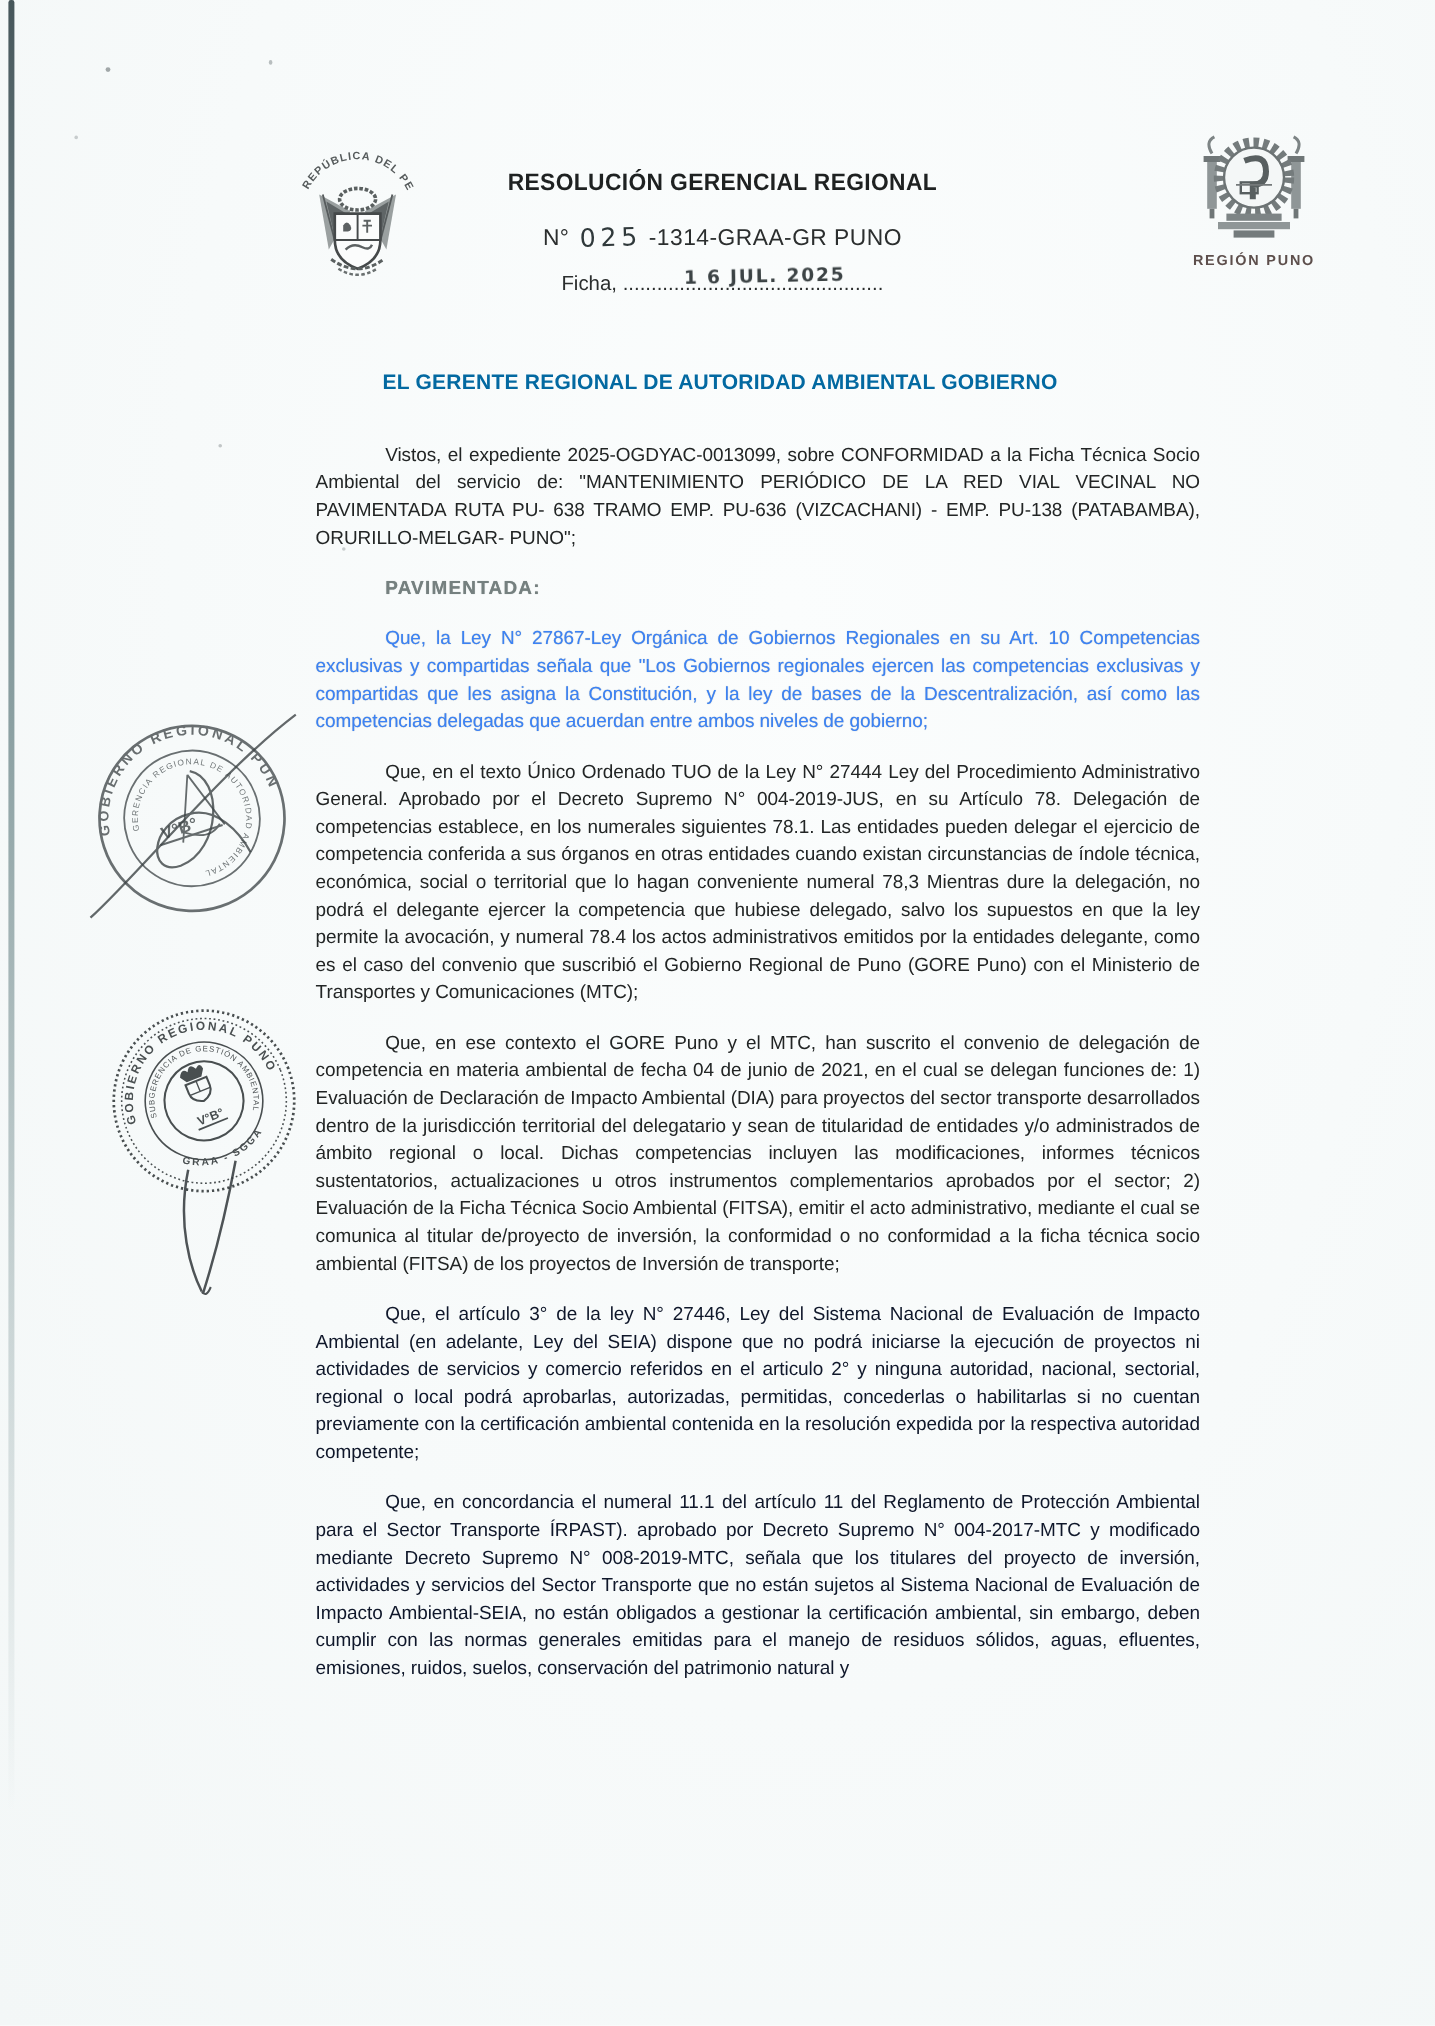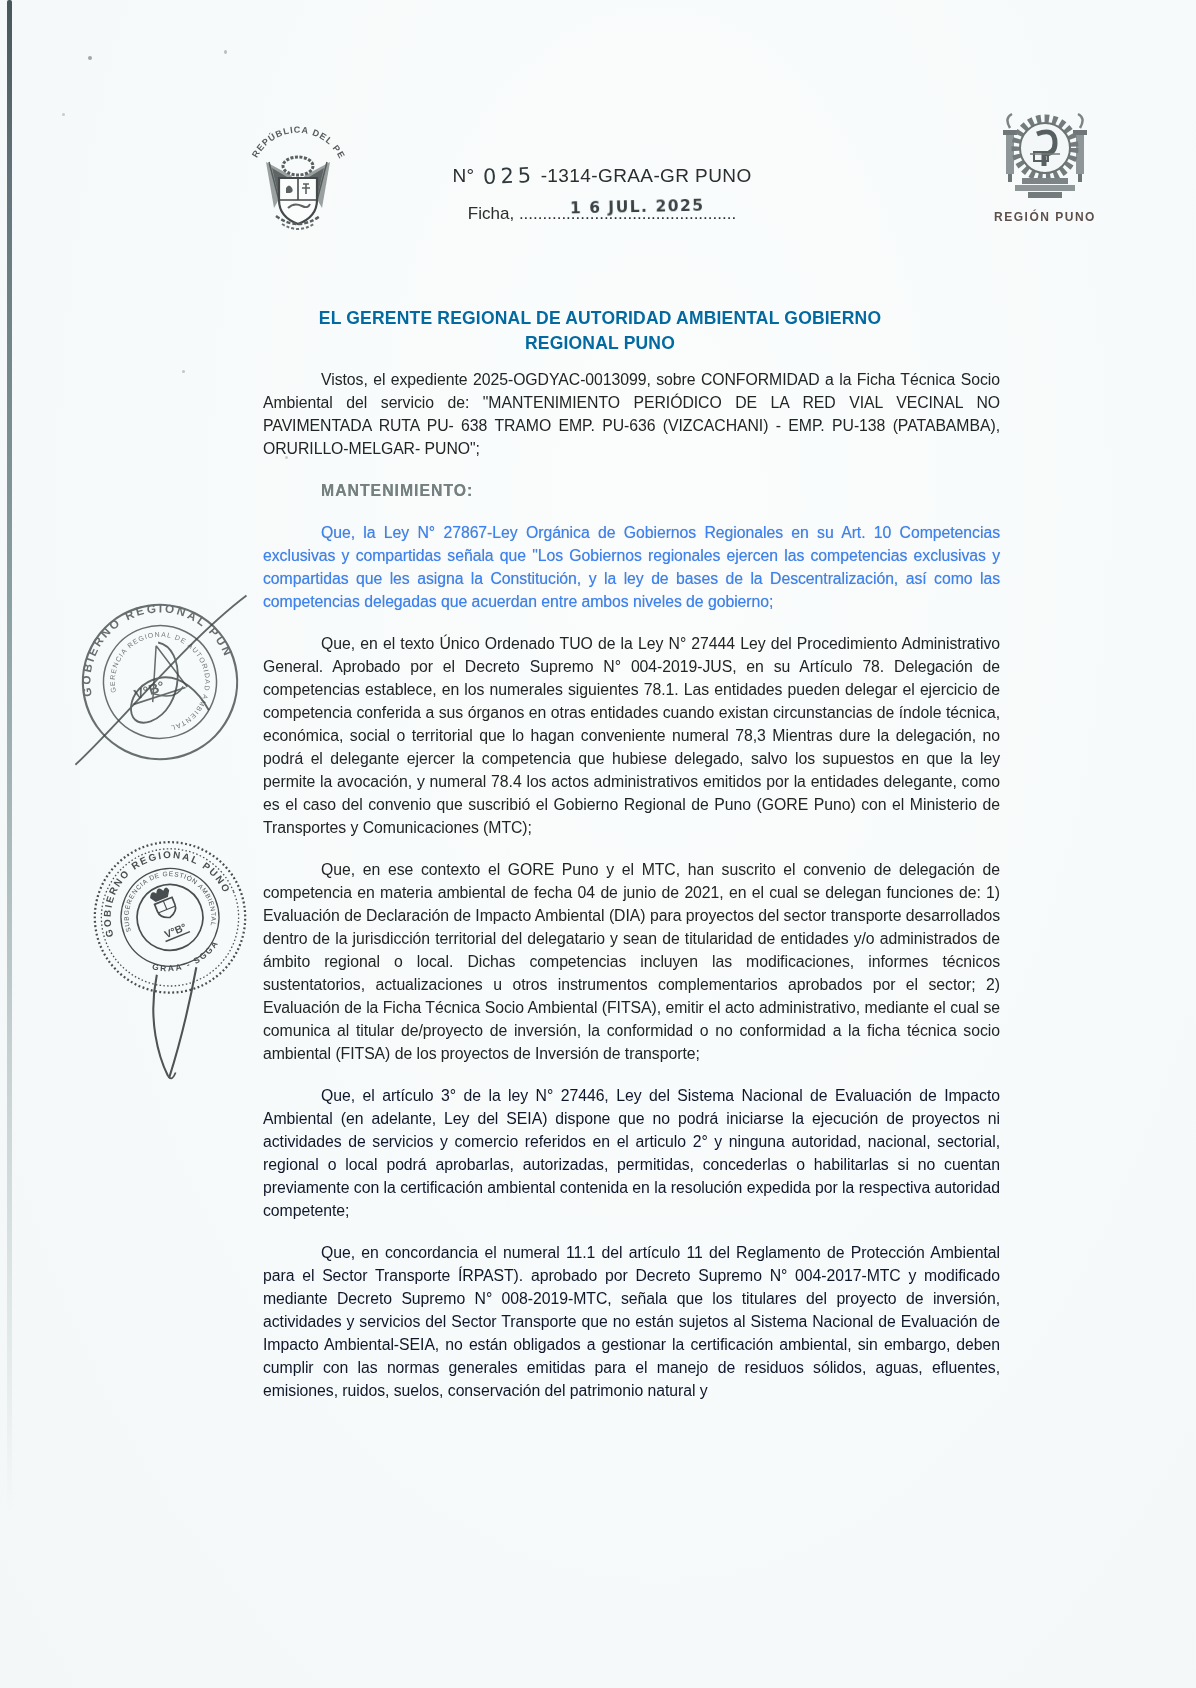--- a/index.html
+++ b/index.html
@@ -102,20 +102,21 @@
     <path d="M 40,92 q 3,-5 6,0 q 2,4 -2,5 l -4,0 z" fill="#5c6162"></path>
     <path d="M 60,88 l 0,10 m -4,-6 l 8,0 m -7,-4 l 6,0" stroke="#5c6162" stroke-width="1.6" fill="none"></path>
     <path d="M 42,112 q 6,-6 14,-2 q 6,3 8,-2" stroke="#5c6162" stroke-width="2" fill="none"></path>
 
     <path d="M 30,120 q 22,16 44,0" stroke="#5a6060" stroke-width="2.5" fill="none" stroke-dasharray="4 2"></path>
     <path d="M 36,128 q 16,10 32,0" stroke="#6a7070" stroke-width="2" fill="none" stroke-dasharray="3 2"></path>
   </svg>
 </div>
 
 <div class="title-block">
+  <div class="doc-type">RESOLUCIÓN GERENCIAL REGIONAL</div>
   <div class="doc-number"><span>N°</span><span class="handwritten">025</span><span>-1314-GRAA-GR PUNO</span></div>
   <div>
     <div class="dateline">
       <span>Ficha,</span>
       <span>..............................................</span>
       <span class="date-stamp">1 6 JUL. 2025</span>
     </div>
   </div>
 </div>
 
@@ -139,26 +140,25 @@
 
     <rect x="40" y="70" width="46" height="6" fill="#7d8485"></rect>
     <rect x="33" y="77" width="60" height="6" fill="#8f9697"></rect>
     <rect x="46" y="84" width="34" height="6" fill="#747b7c"></rect>
   </svg>
   <div class="seal-right-caption">REGIÓN PUNO</div>
 </div>
 
 <div class="subject-title">
   <div>EL GERENTE REGIONAL DE AUTORIDAD AMBIENTAL GOBIERNO</div>
-  <div>REGIONAL PUNO</div>
 </div>
 
 <div class="doc-body">
   <p class="p-dark">Vistos, el expediente 2025-OGDYAC-0013099, sobre CONFORMIDAD a la Ficha Técnica Socio Ambiental del servicio de: "MANTENIMIENTO PERIÓDICO DE LA RED VIAL VECINAL NO PAVIMENTADA RUTA PU- 638 TRAMO EMP. PU-636 (VIZCACHANI) - EMP. PU-138 (PATABAMBA), ORURILLO-MELGAR- PUNO";</p>
-  <p class="label-considerando">MANTENIMIENTO:</p>
+  <p class="label-considerando">PAVIMENTADA:</p>
   <p class="p-faded">Que, la Ley N° 27867-Ley Orgánica de Gobiernos Regionales en su Art. 10 Competencias exclusivas y compartidas señala que "Los Gobiernos regionales ejercen las competencias exclusivas y compartidas que les asigna la Constitución, y la ley de bases de la Descentralización, así como las competencias delegadas que acuerdan entre ambos niveles de gobierno;</p>
   <p class="p-dark">Que, en el texto Único Ordenado TUO de la Ley N° 27444 Ley del Procedimiento Administrativo General. Aprobado por el Decreto Supremo N° 004-2019-JUS, en su Artículo 78. Delegación de competencias establece, en los numerales siguientes 78.1. Las entidades pueden delegar el ejercicio de competencia conferida a sus órganos en otras entidades cuando existan circunstancias de índole técnica, económica, social o territorial que lo hagan conveniente numeral 78,3 Mientras dure la delegación, no podrá el delegante ejercer la competencia que hubiese delegado, salvo los supuestos en que la ley permite la avocación, y numeral 78.4 los actos administrativos emitidos por la entidades delegante, como es el caso del convenio que suscribió el Gobierno Regional de Puno (GORE Puno) con el Ministerio de Transportes y Comunicaciones (MTC);</p>
   <p class="p-dark">Que, en ese contexto el GORE Puno y el MTC, han suscrito el convenio de delegación de competencia en materia ambiental de fecha 04 de junio de 2021, en el cual se delegan funciones de: 1) Evaluación de Declaración de Impacto Ambiental (DIA) para proyectos del sector transporte desarrollados dentro de la jurisdicción territorial del delegatario y sean de titularidad de entidades y/o administrados de ámbito regional o local. Dichas competencias incluyen las modificaciones, informes técnicos sustentatorios, actualizaciones u otros instrumentos complementarios aprobados por el sector; 2) Evaluación de la Ficha Técnica Socio Ambiental (FITSA), emitir el acto administrativo, mediante el cual se comunica al titular de/proyecto de inversión, la conformidad o no conformidad a la ficha técnica socio ambiental (FITSA) de los proyectos de Inversión de transporte;</p>
   <p class="p-mid">Que, el artículo 3° de la ley N° 27446, Ley del Sistema Nacional de Evaluación de Impacto Ambiental (en adelante, Ley del SEIA) dispone que no podrá iniciarse la ejecución de proyectos ni actividades de servicios y comercio referidos en el articulo 2° y ninguna autoridad, nacional, sectorial, regional o local podrá aprobarlas, autorizadas, permitidas, concederlas o habilitarlas si no cuentan previamente con la certificación ambiental contenida en la resolución expedida por la respectiva autoridad competente;</p>
   <p class="p-mid">Que, en concordancia el numeral 11.1 del artículo 11 del Reglamento de Protección Ambiental para el Sector Transporte ÍRPAST). aprobado por Decreto Supremo N° 004-2017-MTC y modificado mediante Decreto Supremo N° 008-2019-MTC, señala que los titulares del proyecto de inversión, actividades y servicios del Sector Transporte que no están sujetos al Sistema Nacional de Evaluación de Impacto Ambiental-SEIA, no están obligados a gestionar la certificación ambiental, sin embargo, deben cumplir con las normas generales emitidas para el manejo de residuos sólidos, aguas, efluentes, emisiones, ruidos, suelos, conservación del patrimonio natural y</p>
 </div>
 
 <div class="stamp1">
   <svg width="188" height="188" viewBox="0 0 200 200">
     <defs>

